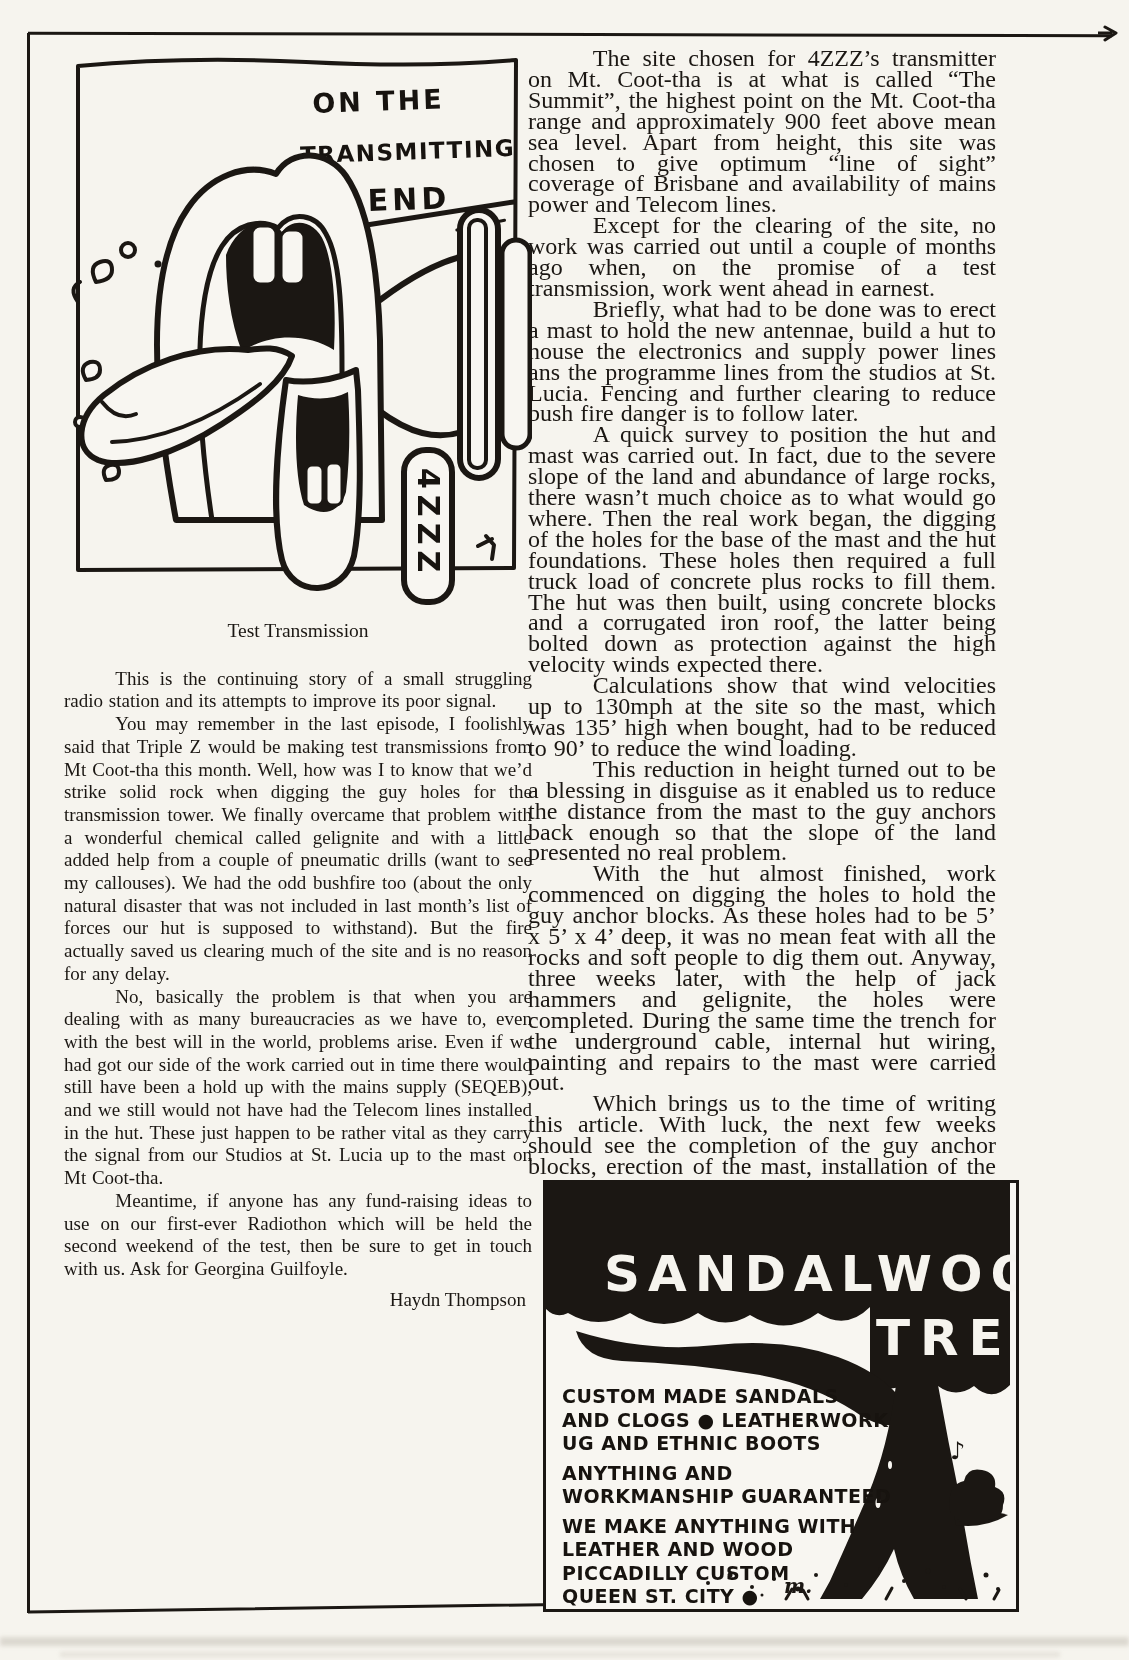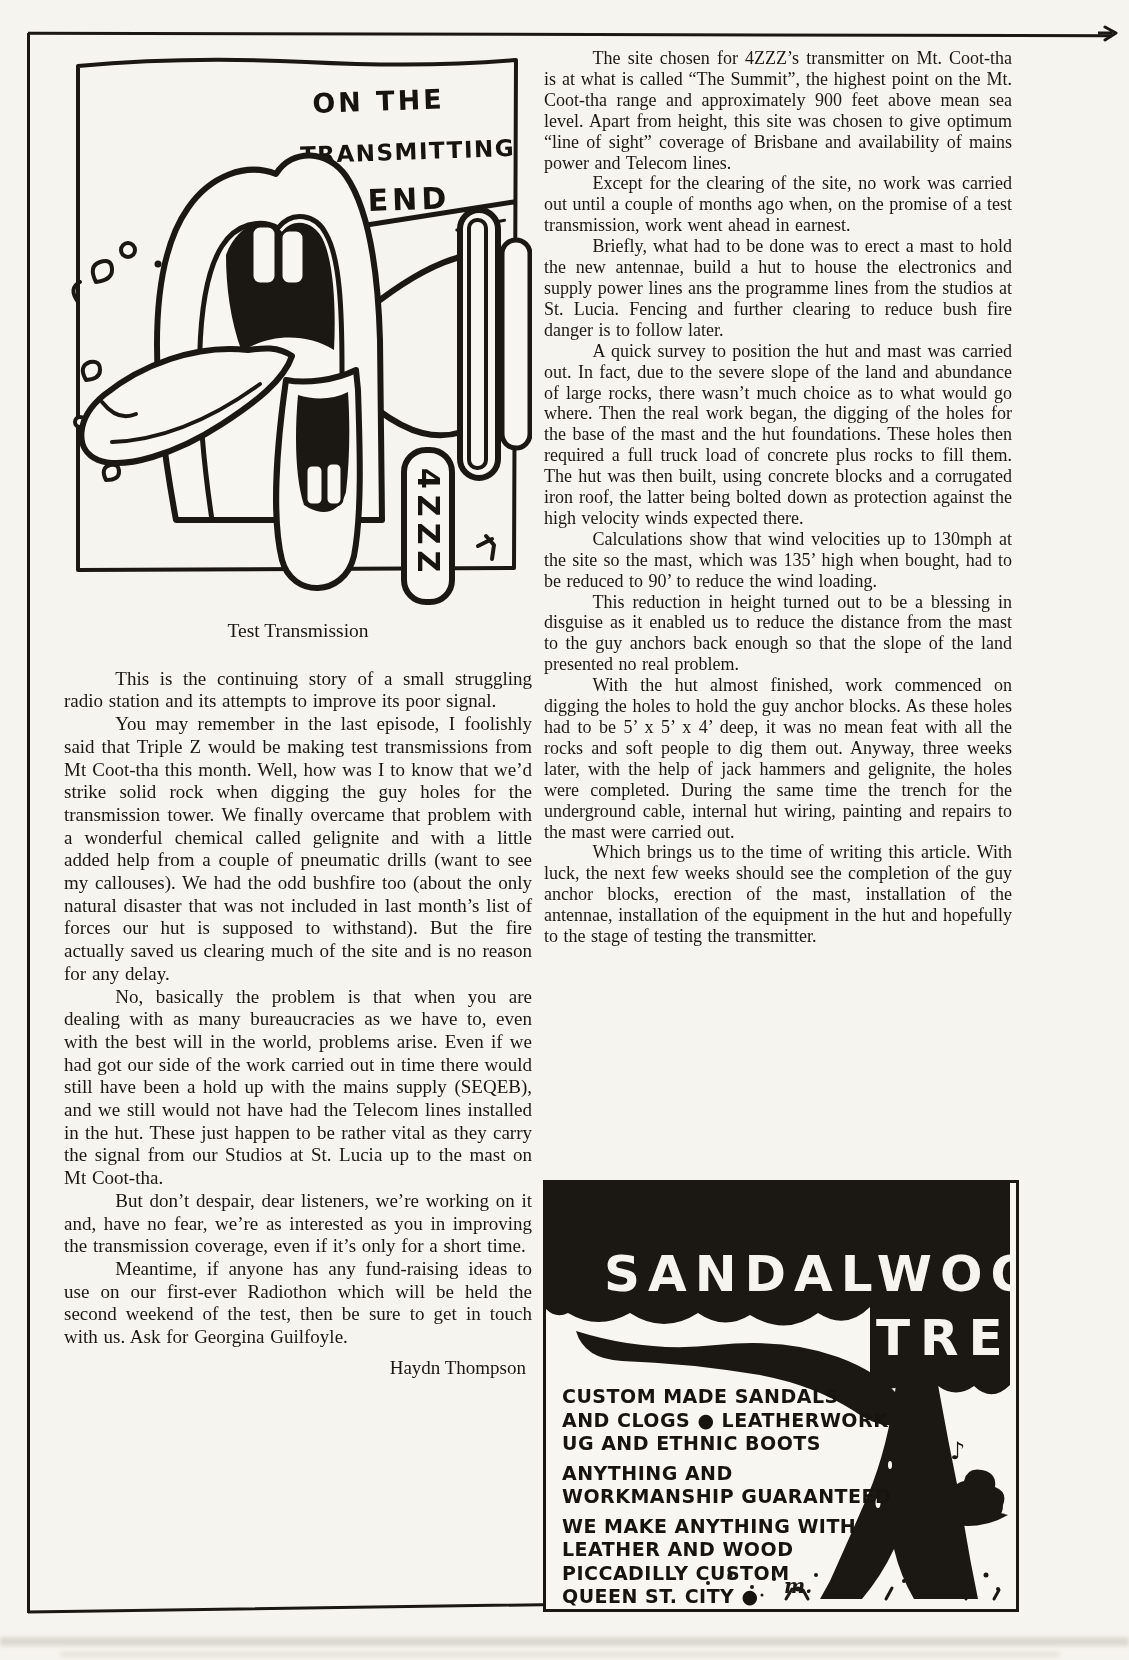--- a/index.html
+++ b/index.html
@@ -7,22 +7,22 @@
         color:#1b1713;font-family:"Liberation Serif",serif;}
   
   .frame-top{position:absolute;left:28px;top:33px;width:1084px;height:3px;background:#1b1713;transform:rotate(.12deg);}
   .frame-left{position:absolute;left:27px;top:33px;width:3px;height:1580px;background:#1b1713;}
   .frame-bottom{position:absolute;left:28px;top:1592px;}
   .frame-arrow{position:absolute;left:1098px;top:24px;}
   
   .illu{position:absolute;left:66px;top:50px;width:466px;height:562px;}
   
   .leftcol{position:absolute;left:64px;top:620px;width:468px;font-size:19px;line-height:22.7px;}
-  .rightcol{position:absolute;left:544px;top:48px;width:468px;height:1130px;overflow:hidden;
-            font-size:18px;line-height:20.9px;}
+  .rightcol{position:absolute;left:528px;top:48px;width:468px;height:1130px;overflow:hidden;
+            font-size:24px;line-height:20.9px;}
   .heading{text-align:center;font-size:19.5px;margin:0 0 25px 0;}
   .page p{margin:0;text-indent:2.7em;text-align:justify;word-spacing:1px;}
   .byline{text-align:right;margin-top:8px;padding-right:6px;}
   
   .ad{position:absolute;left:543px;top:1180px;width:470px;height:426px;border:3px solid #1b1713;
       background:#f8f6f1;overflow:hidden;}
   .ad-art{position:absolute;left:0;top:0;}
   .ad-title1{position:absolute;left:58px;top:62px;font-family:"DejaVu Sans",sans-serif;
              font-weight:900;font-size:50px;letter-spacing:8px;color:#f6f4ee;}
   .ad-title2{position:absolute;left:330px;top:126px;font-family:"DejaVu Sans",sans-serif;
@@ -103,21 +103,20 @@
       <text transform="translate(352,418) rotate(90)" class="capfont" font-size="30" letter-spacing="6">4ZZZ</text>
     </g>
     <path d="M412,496 l14,-7 M420,486 l8,9 l-2,14" class="ink" stroke-width="4"></path>
   </svg>
 
   <div class="leftcol">
     <div class="heading">Test Transmission</div>
     <p>This is the continuing story of a small struggling radio station and its attempts to improve its poor signal.</p>
     <p>You may remember in the last episode, I foolishly said that Triple Z would be making test transmissions from Mt Coot-tha this month. Well, how was I to know that we’d strike solid rock when digging the guy holes for the transmission tower. We finally overcame that problem with a wonderful chemical called gelignite and with a little added help from a couple of pneumatic drills (want to see my callouses). We had the odd bushfire too (about the only natural disaster that was not included in last month’s list of forces our hut is supposed to withstand). But the fire actually saved us clearing much of the site and is no reason for any delay.</p>
     <p>No, basically the problem is that when you are dealing with as many bureaucracies as we have to, even with the best will in the world, problems arise. Even if we had got our side of the work carried out in time there would still have been a hold up with the mains supply (SEQEB), and we still would not have had the Telecom lines installed in the hut. These just happen to be rather vital as they carry the signal from our Studios at St. Lucia up to the mast on Mt Coot-tha.</p>
-    <p>But don’t despair, dear listeners, we’re working on it and, have no fear, we’re as interested as you in improving the transmission coverage, even if it’s only for a short time.</p>
     <p>Meantime, if anyone has any fund-raising ideas to use on our first-ever Radiothon which will be held the second weekend of the test, then be sure to get in touch with us. Ask for Georgina Guilfoyle.</p>
     <div class="byline">Haydn Thompson</div>
   </div>
 
   <div class="rightcol">
     <p>The site chosen for 4ZZZ’s transmitter on Mt. Coot-tha is at what is called “The Summit”, the highest point on the Mt. Coot-tha range and approximately 900 feet above mean sea level. Apart from height, this site was chosen to give optimum “line of sight” coverage of Brisbane and availability of mains power and Telecom lines.</p>
     <p>Except for the clearing of the site, no work was carried out until a couple of months ago when, on the promise of a test transmission, work went ahead in earnest.</p>
     <p>Briefly, what had to be done was to erect a mast to hold the new antennae, build a hut to house the electronics and supply power lines ans the programme lines from the studios at St. Lucia. Fencing and further clearing to reduce bush fire danger is to follow later.</p>
     <p>A quick survey to position the hut and mast was carried out. In fact, due to the severe slope of the land and abundance of large rocks, there wasn’t much choice as to what would go where. Then the real work began, the digging of the holes for the base of the mast and the hut foundations. These holes then required a full truck load of concrete plus rocks to fill them. The hut was then built, using concrete blocks and a corrugated iron roof, the latter being bolted down as protection against the high velocity winds expected there.</p>
     <p>Calculations show that wind velocities up to 130mph at the site so the mast, which was 135’ high when bought, had to be reduced to 90’ to reduce the wind loading.</p>

